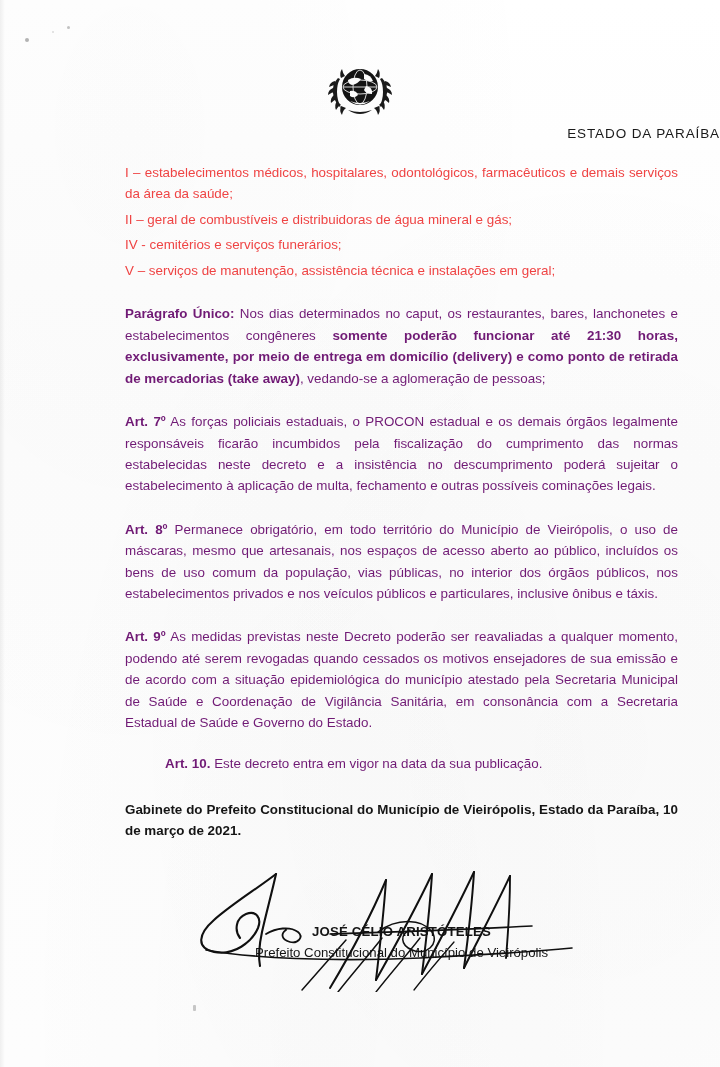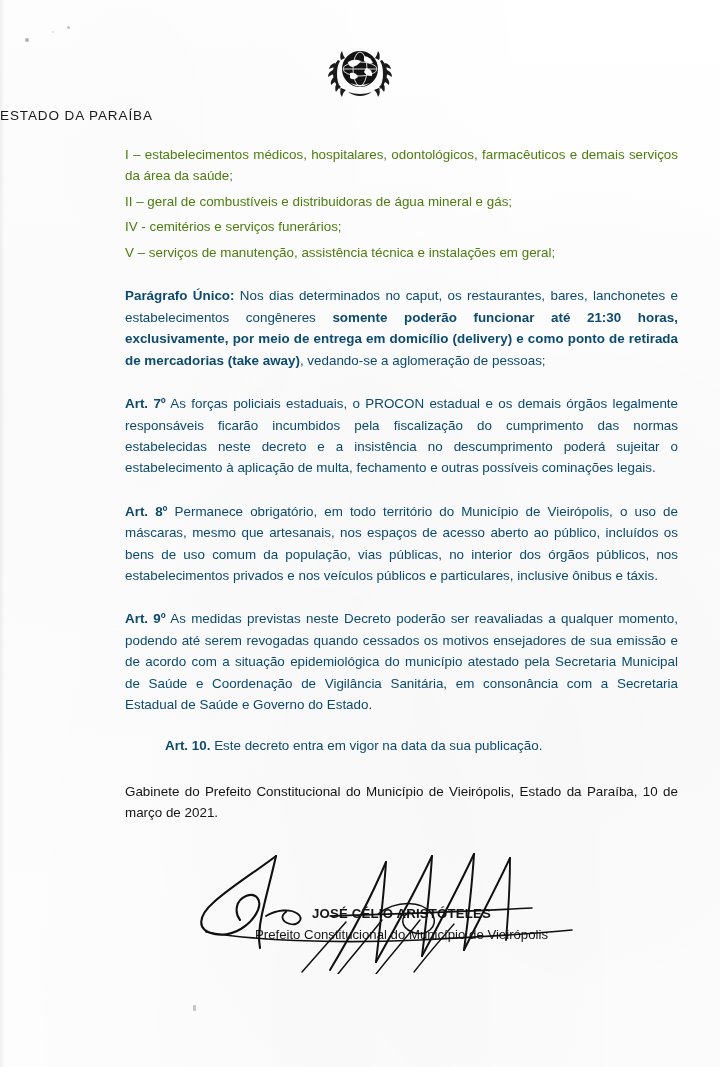--- a/index.html
+++ b/index.html
@@ -53,22 +53,22 @@
     border-radius: 50%;
     z-index: 1;
   }
   .speck.s1 { left: 25px;  top: 38px;  width: 4px; height: 4px; opacity: .75; }
   .speck.s2 { left: 67px;  top: 26px;  width: 3px; height: 3px; opacity: .6; }
   .speck.s3 { left: 52px;  top: 31px;  width: 2px; height: 2px; opacity: .35; }
   .speck.s4 { left: 193px; top: 1005px; width: 3px; height: 6px; opacity: .55; border-radius: 1px; }
 
   
   .header {
-    text-align: left;
-    padding-top: 42px;
+    text-align: right;
+    padding-top: 60px;
   }
   .emblem {
     width: 64px;
     height: 60px;
     margin: 0 auto 6px;
     display: block;
   }
   .org-line {
     font-size: 13.5px;
     letter-spacing: 0.9px;
@@ -89,41 +89,41 @@
   }
   .roman-list {
     margin-top: 20px;
   }
   .roman-item {
     font-size: 13.4px;
     line-height: 21.6px;
     text-align: justify;
     text-justify: inter-word;
     margin-bottom: 0;
-    color: #4d7c0f;
+    color: #ef4444;
   }
   .roman-item + .roman-item { margin-top: 4px; }
 
   .para {
     font-size: 13.4px;
     line-height: 21.4px;
     text-align: justify;
     text-justify: inter-word;
-    color: #0c4a6e;
+    color: #701a75;
     margin-top: 22px;
   }
   .para b { font-weight: bold; }
   .para .lead { font-weight: bold; }
 
   .para.tight { margin-top: 20px; margin-left: 40px; }
 
   .closing {
     font-size: 13.4px;
     line-height: 21.4px;
-    font-weight: normal;
+    font-weight: bold;
     text-align: justify;
     text-justify: inter-word;
     margin-top: 24px;
     color: #151515;
   }
 
   
   .sig-area {
     position: relative;
     margin-top: 26px;

